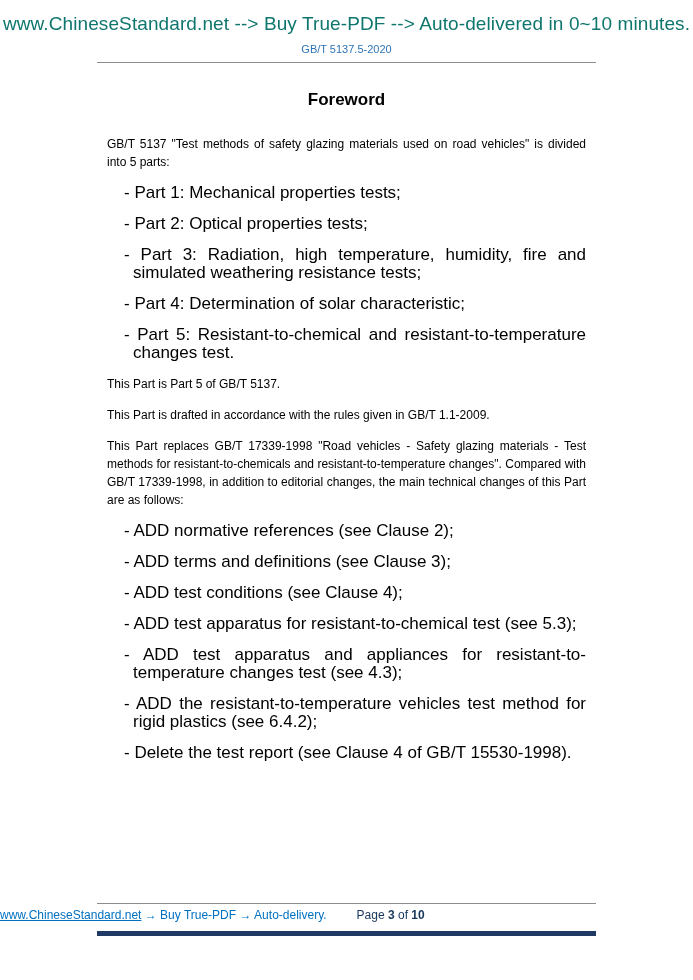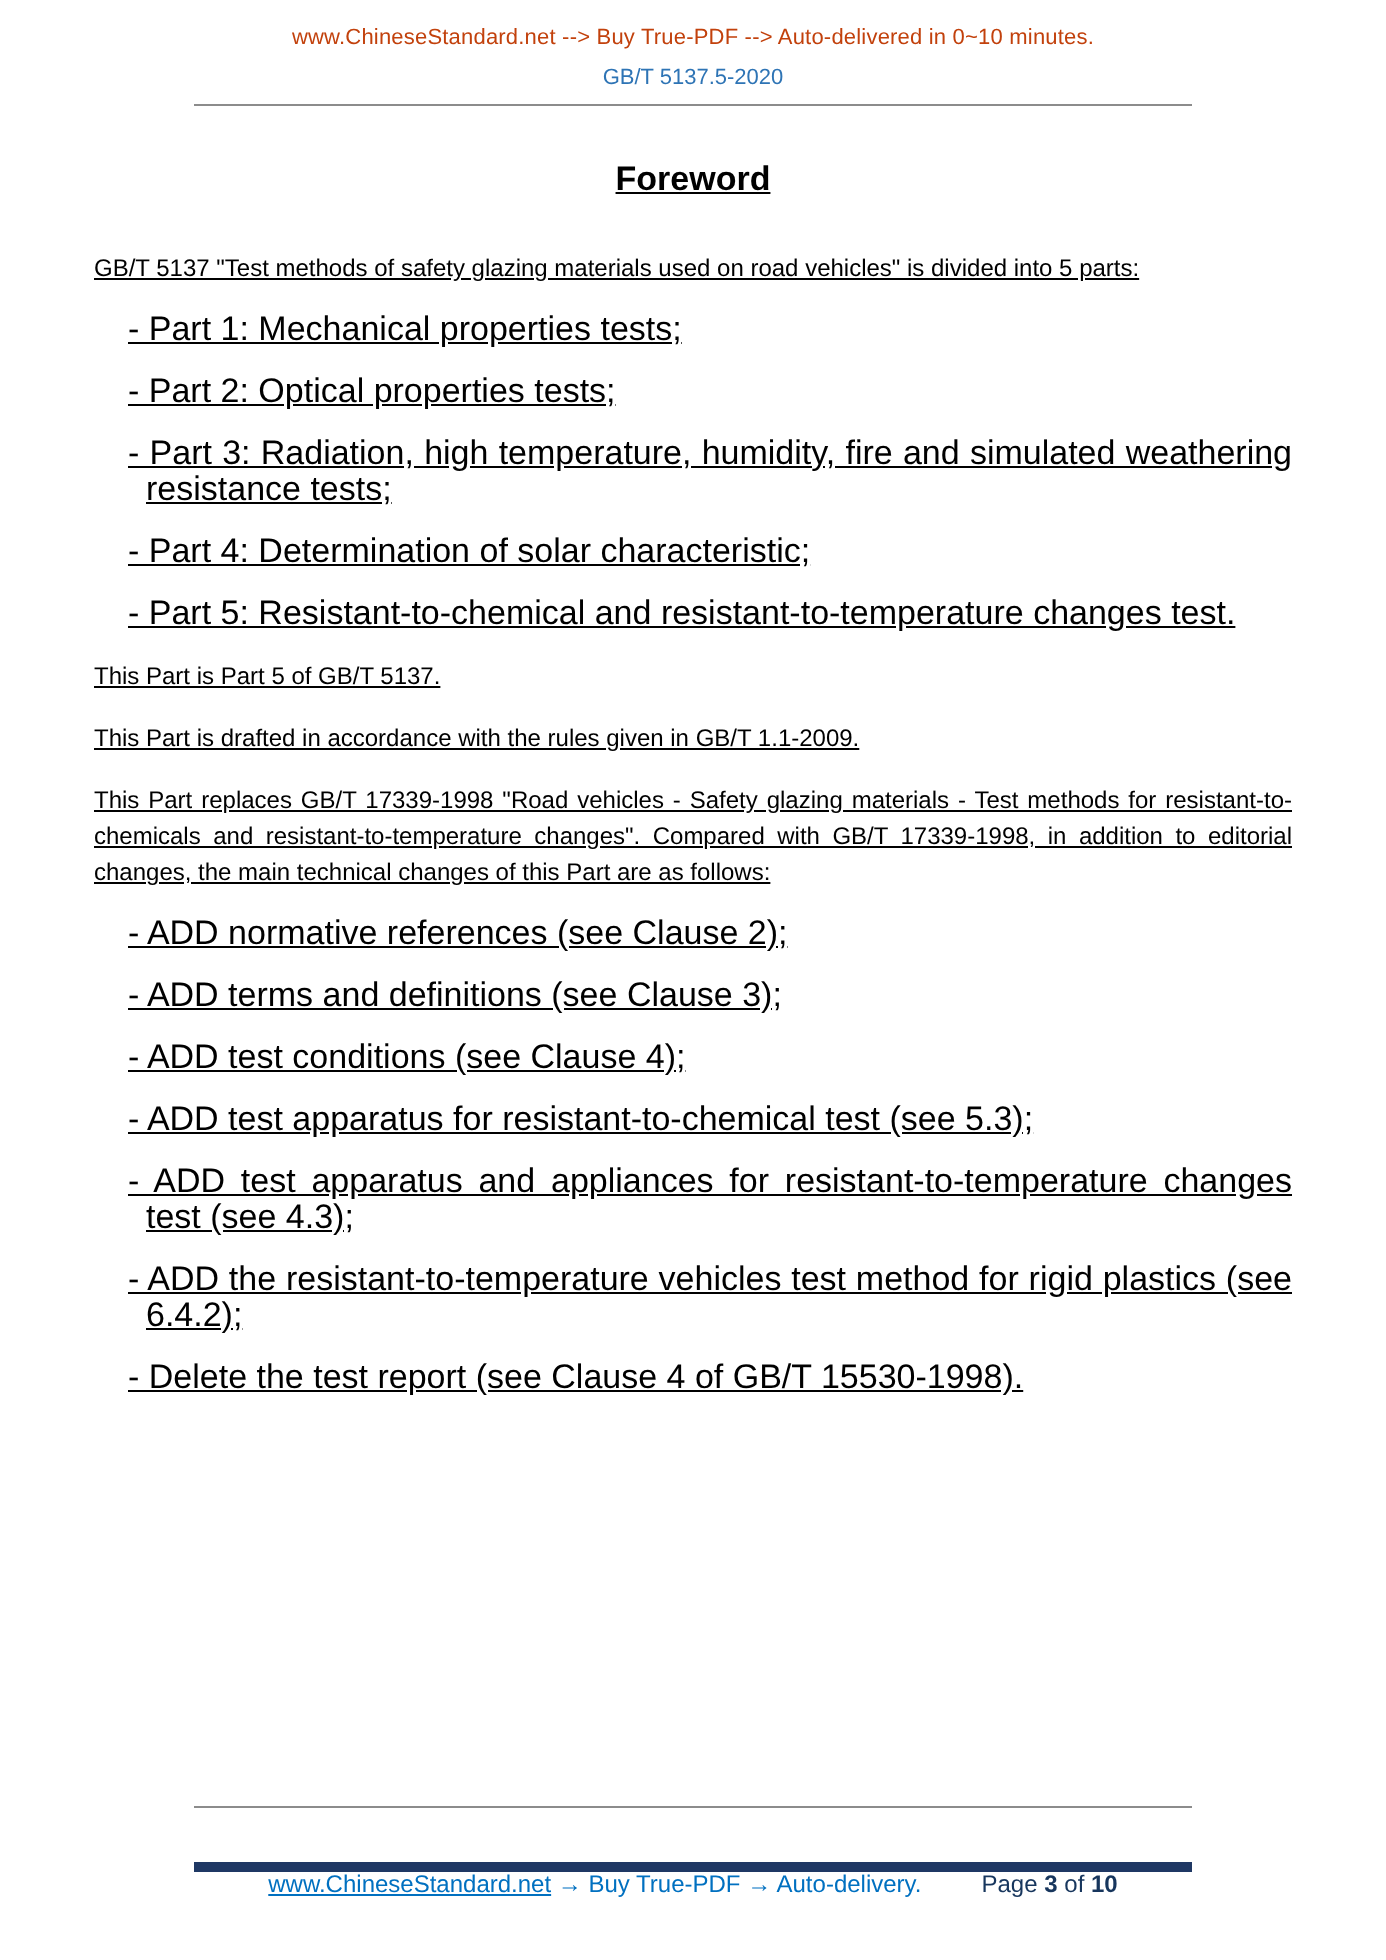--- a/index.html
+++ b/index.html
@@ -8,35 +8,35 @@
     width: 693px;
     height: 980px;
     margin: 0 auto;
     background: #ffffff;
     font-family: "Liberation Sans", sans-serif;
     color: #000000;
     overflow: hidden;
   }
   .header { text-align: center; padding-top: 13px; }
   .banner {
-    color: #c2410c;
-    font-size: 11px;
+    color: #0f766e;
+    font-size: 19px;
     letter-spacing: 0.1px;
   }
   .doc-code {
     color: #2e74b5;
     font-size: 11px;
     margin-top: 8px;
   }
   .header-rule {
     margin: 7px 97px 0 97px;
     border-bottom: 1px solid #8c8c8c;
     height: 0;
   }
-  .content { margin: 0 47px; text-decoration: underline; }
+  .content { margin: 0 107px; }
   .page-title {
     text-align: center;
     font-size: 17px;
     font-weight: bold;
     margin: 27px 0 25px 0;
   }
   .para {
     font-size: 12px;
     line-height: 18px;
     text-align: justify;
@@ -55,24 +55,23 @@
     position: absolute;
     left: 97px; right: 97px;
     top: 903px;
     border-top: 1px solid #8c8c8c;
     height: 0;
   }
   .footer-line {
     position: absolute;
     top: 908px;
     left: 0; right: 0;
-    text-align: center;
+    text-align: left;
     font-size: 12px;
     color: #0070c0;
-    margin-top: 27px;
   }
   .footer-line a {
     color: #0070c0;
     text-decoration: underline;
     cursor: pointer;
   }
   .page-info { color: #17365d; margin-left: 30px; }
   .page-info b { font-weight: bold; }
   .bottom-bar {
     position: absolute;

